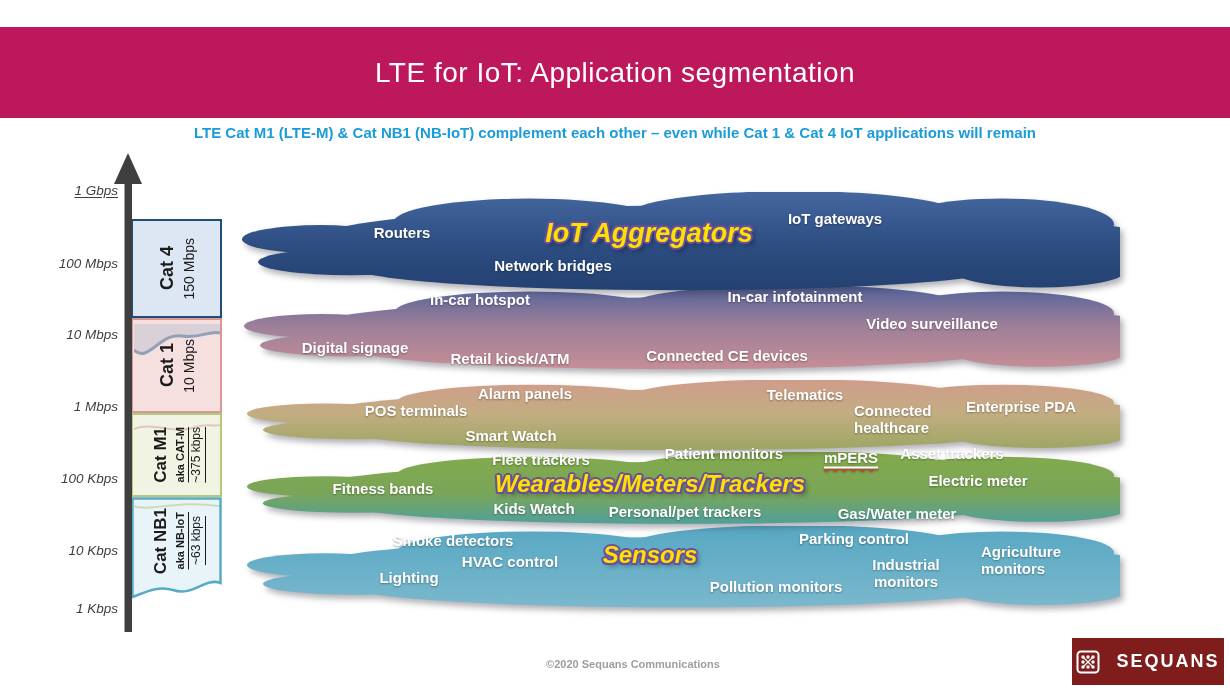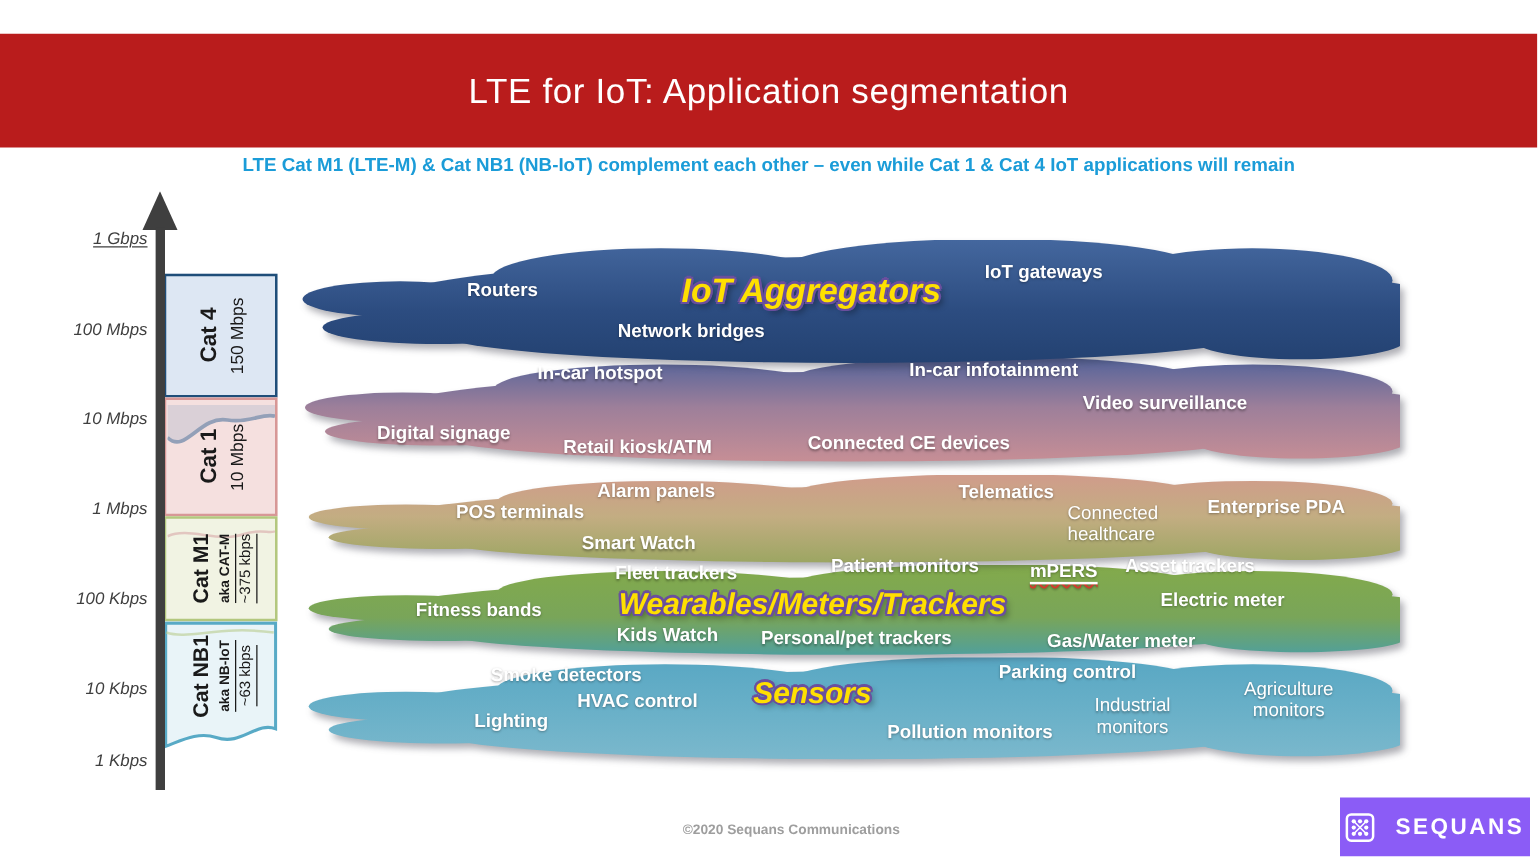--- a/index.html
+++ b/index.html
@@ -1,20 +1,20 @@
 <!DOCTYPE html>
 <html><head>
 <meta charset="utf-8">
 <style>
   html,body{margin:0;padding:0;background:#fff;}
   .slide{position:relative;width:1230px;height:691px;background:#fff;overflow:hidden;
          font-family:"Liberation Sans",sans-serif;}
 
   
-  .banner{position:absolute;left:0;top:27px;width:1230px;height:91px;background:#b91c1c;}
+  .banner{position:absolute;left:0;top:27px;width:1230px;height:91px;background:#be185d;}
   .banner h1{margin:0;height:91px;line-height:91px;text-align:center;color:#ffffff;
              font-size:28px;font-weight:400;letter-spacing:.5px;}
   .subtitle{position:absolute;left:0;top:124px;width:1230px;text-align:center;
             color:#1b9cd8;font-size:15px;font-weight:700;}
 
   
   .axis{position:absolute;left:112px;top:153px;z-index:6;}
   .tick{position:absolute;left:22px;width:96px;text-align:right;font-style:italic;
         font-size:13.5px;color:#3f3f3f;z-index:6;}
   .squig{text-decoration-line:underline;text-decoration-style:wavy;
@@ -29,36 +29,36 @@
   .catrate{font-size:14px;}
   .cataka{font-size:11px;font-weight:700;}
   .catrate2{font-size:12px;}
   .boxwave{position:absolute;left:1px;top:4px;pointer-events:none;}
 
   
   .cloud{position:absolute;filter:drop-shadow(3px 4px 3px rgba(45,45,60,.38));}
   .labels{position:absolute;left:0;top:0;width:1230px;height:691px;z-index:10;pointer-events:none;}
   .lbl{position:absolute;transform:translate(-50%,-50%);color:#fff;font-weight:700;
        font-size:15px;white-space:nowrap;text-shadow:0 1px 2px rgba(0,0,0,.35);}
-  .ml{position:absolute;color:#fff;font-weight:400;font-size:15px;line-height:17px;
+  .ml{position:absolute;color:#fff;font-weight:700;font-size:15px;line-height:17px;
       text-shadow:0 1px 2px rgba(0,0,0,.35);}
   .btitle{position:absolute;transform:translate(-50%,-50%);font-style:italic;font-weight:700;
        color:#ffe000;white-space:nowrap;font-size:24px;
        text-shadow:2px 0 0 #6a4f9e,-2px 0 0 #6a4f9e,0 2px 0 #6a4f9e,0 -2px 0 #6a4f9e,
                    1.5px 1.5px 0 #6a4f9e,-1.5px -1.5px 0 #6a4f9e,1.5px -1.5px 0 #6a4f9e,
                    -1.5px 1.5px 0 #6a4f9e,3px 3px 5px rgba(0,0,0,.45);}
   .bt-big{font-size:27px;}
   .mpers-in{text-decoration:underline solid #ffffff;text-decoration-thickness:1.5px;}
   .mpers-out{text-decoration-line:underline;text-decoration-style:wavy;
              text-decoration-color:#d23b2e;text-underline-offset:4px;}
 
   
   .footer{position:absolute;left:36px;right:0;top:658px;text-align:center;color:#9e9e9e;
           font-size:11px;font-weight:700;}
-  .logo{position:absolute;left:1072px;top:638px;width:152px;height:47px;background:#8b5cf6;
+  .logo{position:absolute;left:1072px;top:638px;width:152px;height:47px;background:#7f1d1d;
         display:flex;align-items:center;justify-content:center;gap:16px;z-index:12;}
   .logo-text{color:#fff;font-weight:700;font-size:18px;letter-spacing:2px;}
   .hiddefs{position:absolute;width:0;height:0;overflow:hidden;}
 </style>
 </head>
 <body>
 
 <div class="slide">
 
   <svg class="hiddefs" aria-hidden="true">
@@ -208,21 +208,21 @@
     <span class="lbl" style="left:534px;top:508px;">Kids Watch</span>
     <span class="lbl" style="left:685px;top:511px;">Personal/pet trackers</span>
     <span class="lbl" style="left:897px;top:513px;">Gas/Water meter</span>
 
     <span class="btitle" style="left:650px;top:555px;">Sensors</span>
     <span class="lbl" style="left:453px;top:540px;">Smoke detectors</span>
     <span class="lbl" style="left:854px;top:538px;">Parking control</span>
     <span class="lbl" style="left:510px;top:561px;">HVAC control</span>
     <span class="lbl" style="left:409px;top:577px;">Lighting</span>
     <span class="ml" style="left:906px;top:556px;width:80px;text-align:center;transform:translateX(-50%);">Industrial monitors</span>
-    <span class="ml" style="left:1031px;top:543px;width:100px;text-align:center;transform:translateX(-50%);">Agriculture monitors</span>
+    <span class="ml" style="left:1031px;top:543px;width:100px;text-align:left;transform:translateX(-50%);">Agriculture monitors</span>
     <span class="lbl" style="left:776px;top:586px;">Pollution monitors</span>
   </div>
 
   <div class="footer">©2020 Sequans Communications</div>
 
   <div class="logo">
     <svg width="24" height="24" viewBox="0 0 24 24">
       <rect x="1.5" y="1.5" width="21" height="21" rx="3.5" fill="none" stroke="#ffffff" stroke-width="2"></rect>
       <line x1="7" y1="17" x2="17" y2="7" stroke="#ffffff" stroke-width="1.3"></line>
       <line x1="7" y1="7" x2="17" y2="17" stroke="#ffffff" stroke-width="1.3"></line>

